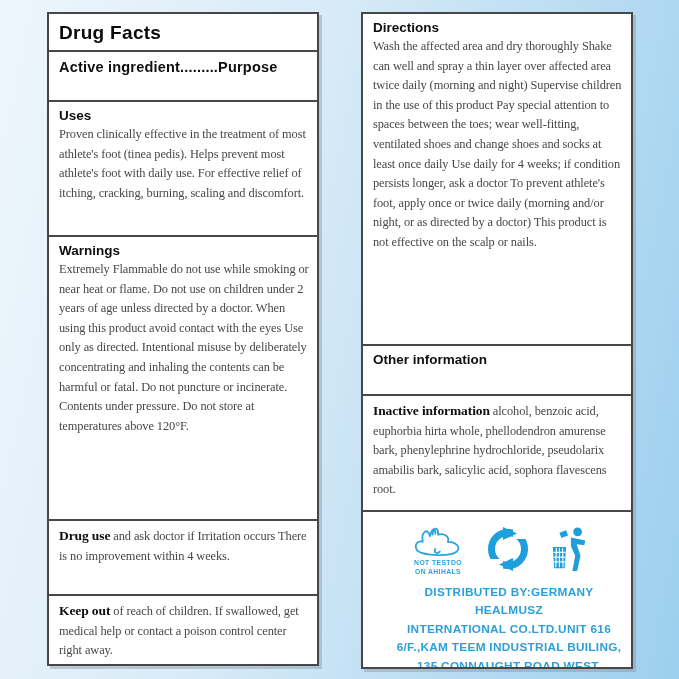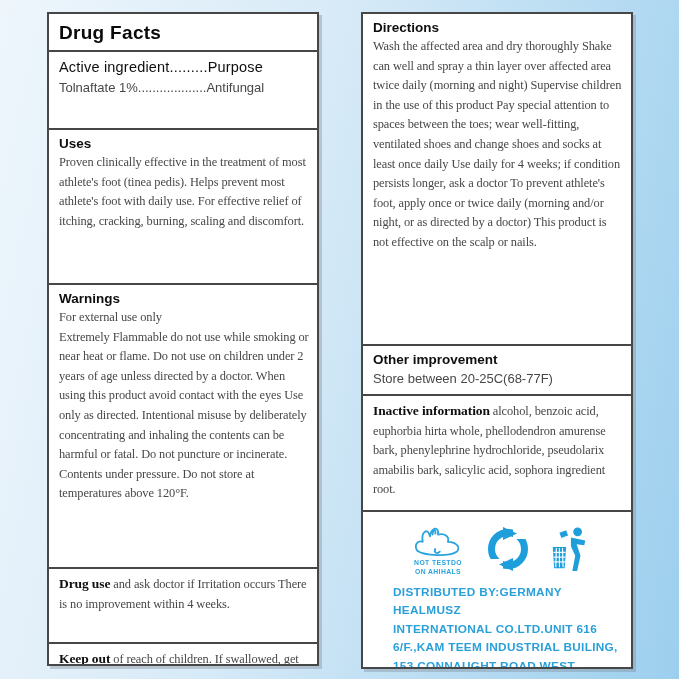--- a/index.html
+++ b/index.html
@@ -13,87 +13,84 @@
     border:2px solid #474747;box-sizing:border-box;overflow:hidden;
     display:flex;flex-direction:column;
     box-shadow:3px 3px 0 rgba(125,138,150,0.38);
   }
   .panel-left{left:47px;width:272px;height:654px;}
   .panel-right{left:361px;width:272px;height:657px;}
   .sec{border-top:2px solid #474747;padding:5px 6px 4px 10px;box-sizing:border-box;}
   .sec:first-child{border-top:none;}
   .title{font-size:19px;font-weight:bold;color:#0a0a0a;letter-spacing:.3px;margin:3px 0 2px 0;}
   .h{font-weight:bold;font-size:13.5px;color:#0f0f0f;margin:1px 0 2px 0;}
-  .h-lg{font-weight:normal;font-size:14.5px;color:#0f0f0f;margin:2px 0 3px 0;letter-spacing:.2px;}
+  .h-lg{font-weight:bold;font-size:14.5px;color:#0f0f0f;margin:2px 0 3px 0;letter-spacing:.2px;}
   .h-inline{font-weight:bold;font-size:13.5px;color:#0f0f0f;}
   .body{font-size:12.4px;line-height:19.6px;color:#474747;letter-spacing:-0.1px;font-family:Liberation Serif, serif;}
   .body-md{font-size:13px;line-height:20px;color:#474747;}
   .sec-active{min-height:50px;}
-  .sec-uses{min-height:135px;margin-top:28px;}
-  .sec-warnings{min-height:284px;margin-top:20px;}
+  .sec-uses{min-height:135px;}
+  .sec-warnings{min-height:284px;}
   .sec-stop{min-height:75px;}
   .sec-keep{flex:1;}
   .sec-directions{min-height:330px;}
   .sec-other{min-height:50px;}
   .sec-inactive{min-height:116px;}
   .sec-bottom{flex:1;padding-top:8px;}
   .icons-row{display:flex;align-items:center;justify-content:center;gap:16px;margin-top:2px;}
   .rabbit-block{display:flex;flex-direction:column;align-items:center;}
   .icon-caption{font-size:6.8px;line-height:8px;font-weight:bold;color:#2aa3de;letter-spacing:.4px;text-align:center;margin-top:1px;}
-  .distributor{margin-top:7px;padding-left:20px;}
+  .distributor{margin-top:7px;padding-left:20px;text-align:center;}
   .dist-line{font-size:11.8px;line-height:18.4px;font-weight:bold;color:#2aa0da;letter-spacing:.3px;}
 </style>
 </head>
 <body>
 
 <div class="canvas">
 
   <div class="panel panel-left">
     <div class="sec">
       <div class="title">Drug Facts</div>
     </div>
 
     <div class="sec sec-active">
       <div class="h-lg">Active ingredient.........Purpose</div>
-      <div class="body-md">Tolnaftate 1%...................Antifungal</div>
     </div>
 
     <div class="sec sec-uses">
       <div class="h">Uses</div>
       <div class="body">Proven clinically effective in the treatment of most athlete's foot (tinea pedis). Helps prevent most athlete's foot with daily use. For effective relief of itching, cracking, burning, scaling and discomfort.</div>
     </div>
 
     <div class="sec sec-warnings">
       <div class="h">Warnings</div>
-      <div class="body">For external use only</div>
       <div class="body">Extremely Flammable do not use while smoking or near heat or flame.  Do not use on children under 2 years of age unless directed by a doctor.  When using this product avoid contact with the eyes  Use only as directed. Intentional misuse by deliberately concentrating and inhaling the contents can be harmful or fatal.  Do not puncture or incinerate. Contents under pressure. Do not store at temperatures above 120°F.</div>
     </div>
 
     <div class="sec sec-stop">
       <div class="body"><span class="h-inline">Drug use</span><span> and ask doctor if  Irritation occurs  There is no improvement within 4 weeks.</span></div>
     </div>
 
     <div class="sec sec-keep">
       <div class="body"><span class="h-inline">Keep out</span><span> of reach of children. If swallowed, get medical help or contact a poison control center right away.</span></div>
     </div>
   </div>
 
   <div class="panel panel-right">
     <div class="sec sec-directions">
       <div class="h">Directions</div>
       <div class="body">Wash the affected area and dry thoroughly  Shake can well and spray a thin layer over affected area twice daily (morning and night) Supervise children in the use of this product  Pay special attention to spaces between the toes; wear well-fitting, ventilated shoes and change shoes and socks at least once daily  Use daily for 4 weeks; if condition persists longer, ask a doctor  To prevent athlete's foot, apply once or twice daily (morning and/or night, or as directed by a doctor)  This product is not effective on the scalp or nails.</div>
     </div>
 
     <div class="sec sec-other">
-      <div class="h">Other improvement</div>
-      <div class="body-md">Store between 20-25C(68-77F)</div>
+      <div class="h">Other information</div>
     </div>
 
     <div class="sec sec-inactive">
-      <div class="body"><span class="h-inline">Inactive information</span><span> alcohol, benzoic acid, euphorbia hirta whole, phellodendron amurense bark, phenylephrine hydrochloride, pseudolarix amabilis bark, salicylic acid, sophora ingredient root.</span></div>
+      <div class="body"><span class="h-inline">Inactive information</span><span> alcohol, benzoic acid, euphorbia hirta whole, phellodendron amurense bark, phenylephrine hydrochloride, pseudolarix amabilis bark, salicylic acid, sophora flavescens root.</span></div>
     </div>
 
     <div class="sec sec-bottom">
       <div class="icons-row">
 
         <div class="rabbit-block">
           <svg width="62" height="36" viewBox="0 0 66 40">
             <g fill="none" stroke="#2aa3de" stroke-width="2" stroke-linecap="round" stroke-linejoin="round">
               <path d="M10 32 C6 26 10 20 16 22 C14 10 22 6 24 16 C26 6 34 4 33 14 C40 12 46 16 44 22 C54 22 60 30 52 34 C46 38 18 38 10 32 Z"></path>
               <path d="M27 14 C27 8 31 8 30 13"></path>
@@ -127,18 +124,18 @@
             <line x1="6.9" y1="32.5" x2="19.1" y2="32.5"></line>
             <line x1="7.2" y1="37.5" x2="18.8" y2="37.5"></line>
           </g>
         </svg>
       </div>
 
       <div class="distributor">
         <div class="dist-line">DISTRIBUTED BY:GERMANY HEALMUSZ</div>
         <div class="dist-line">INTERNATIONAL CO.LTD.UNIT 616</div>
         <div class="dist-line">6/F.,KAM TEEM INDUSTRIAL BUILING,</div>
-        <div class="dist-line">153 CONNAUGHT ROAD WEST,</div>
+        <div class="dist-line">135 CONNAUGHT ROAD WEST,</div>
 
       </div>
     </div>
   </div>
 </div>
 
 </body></html>

